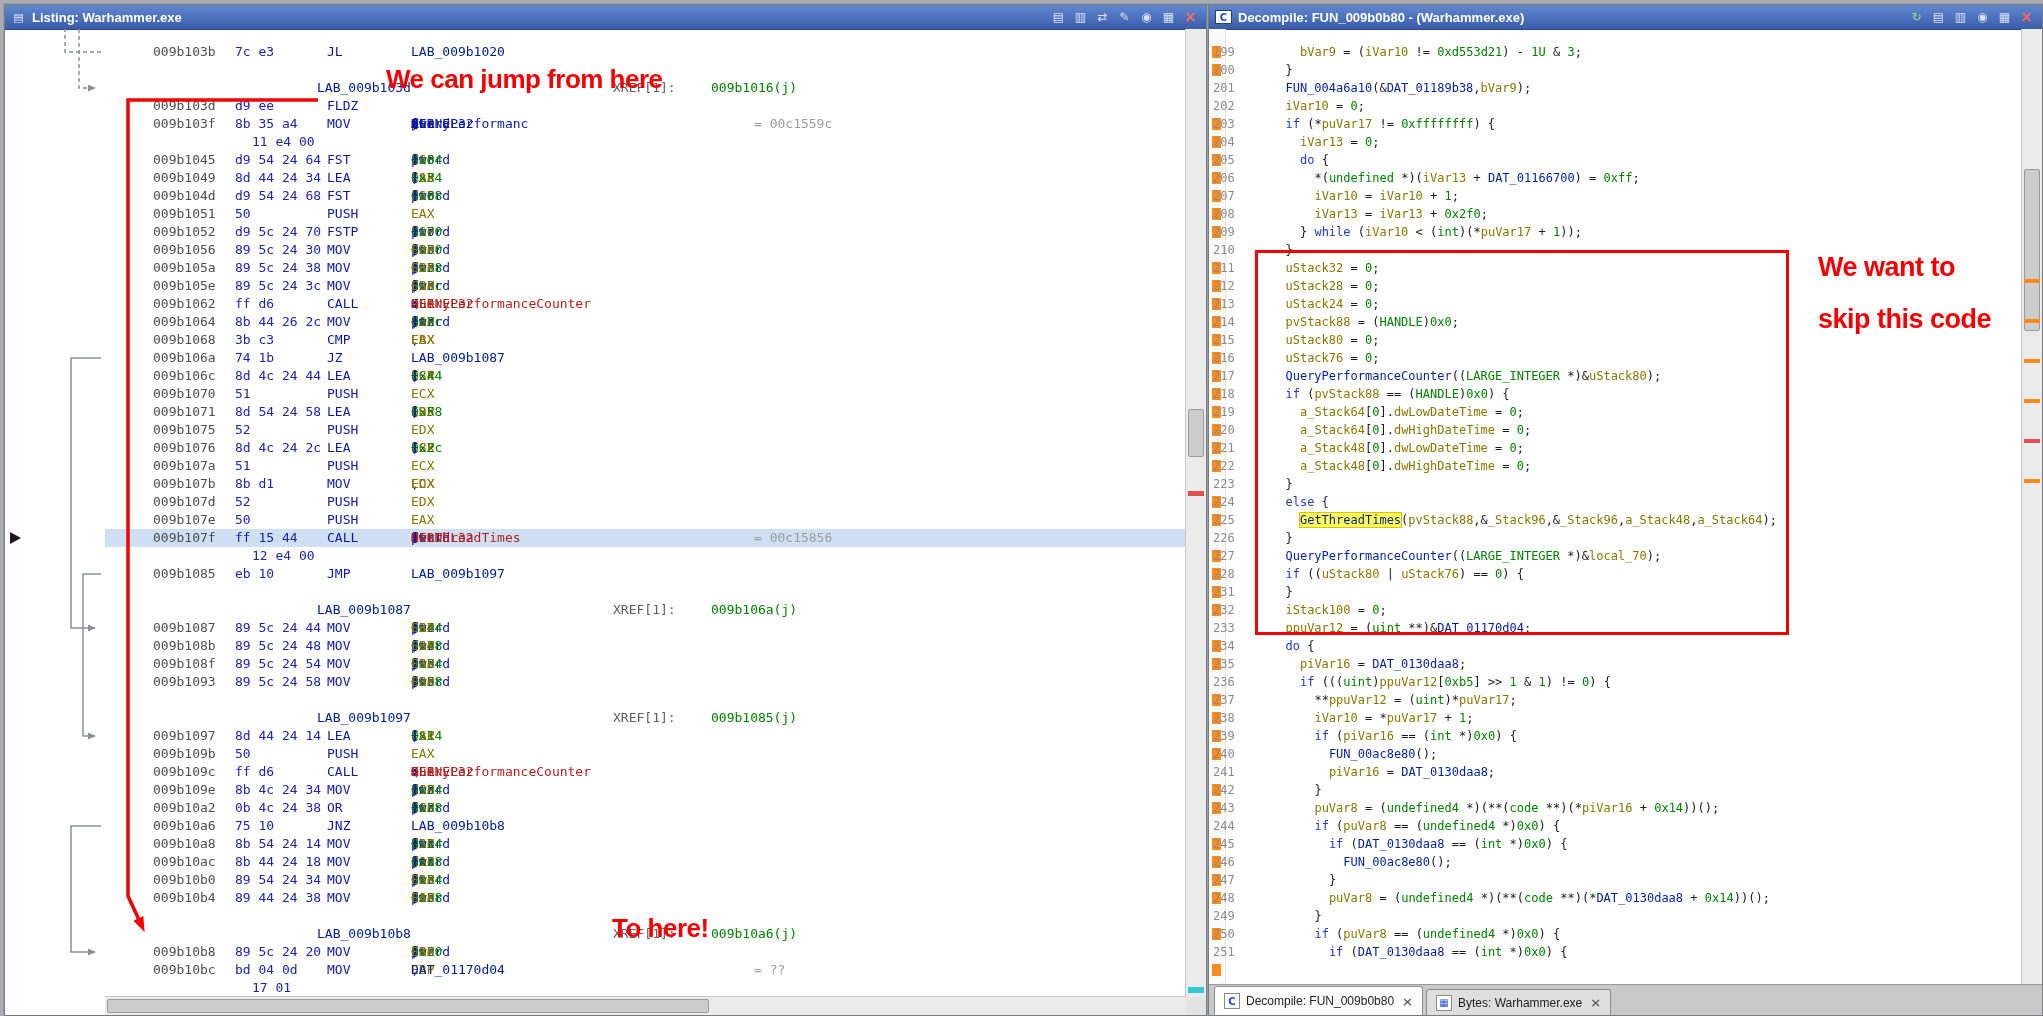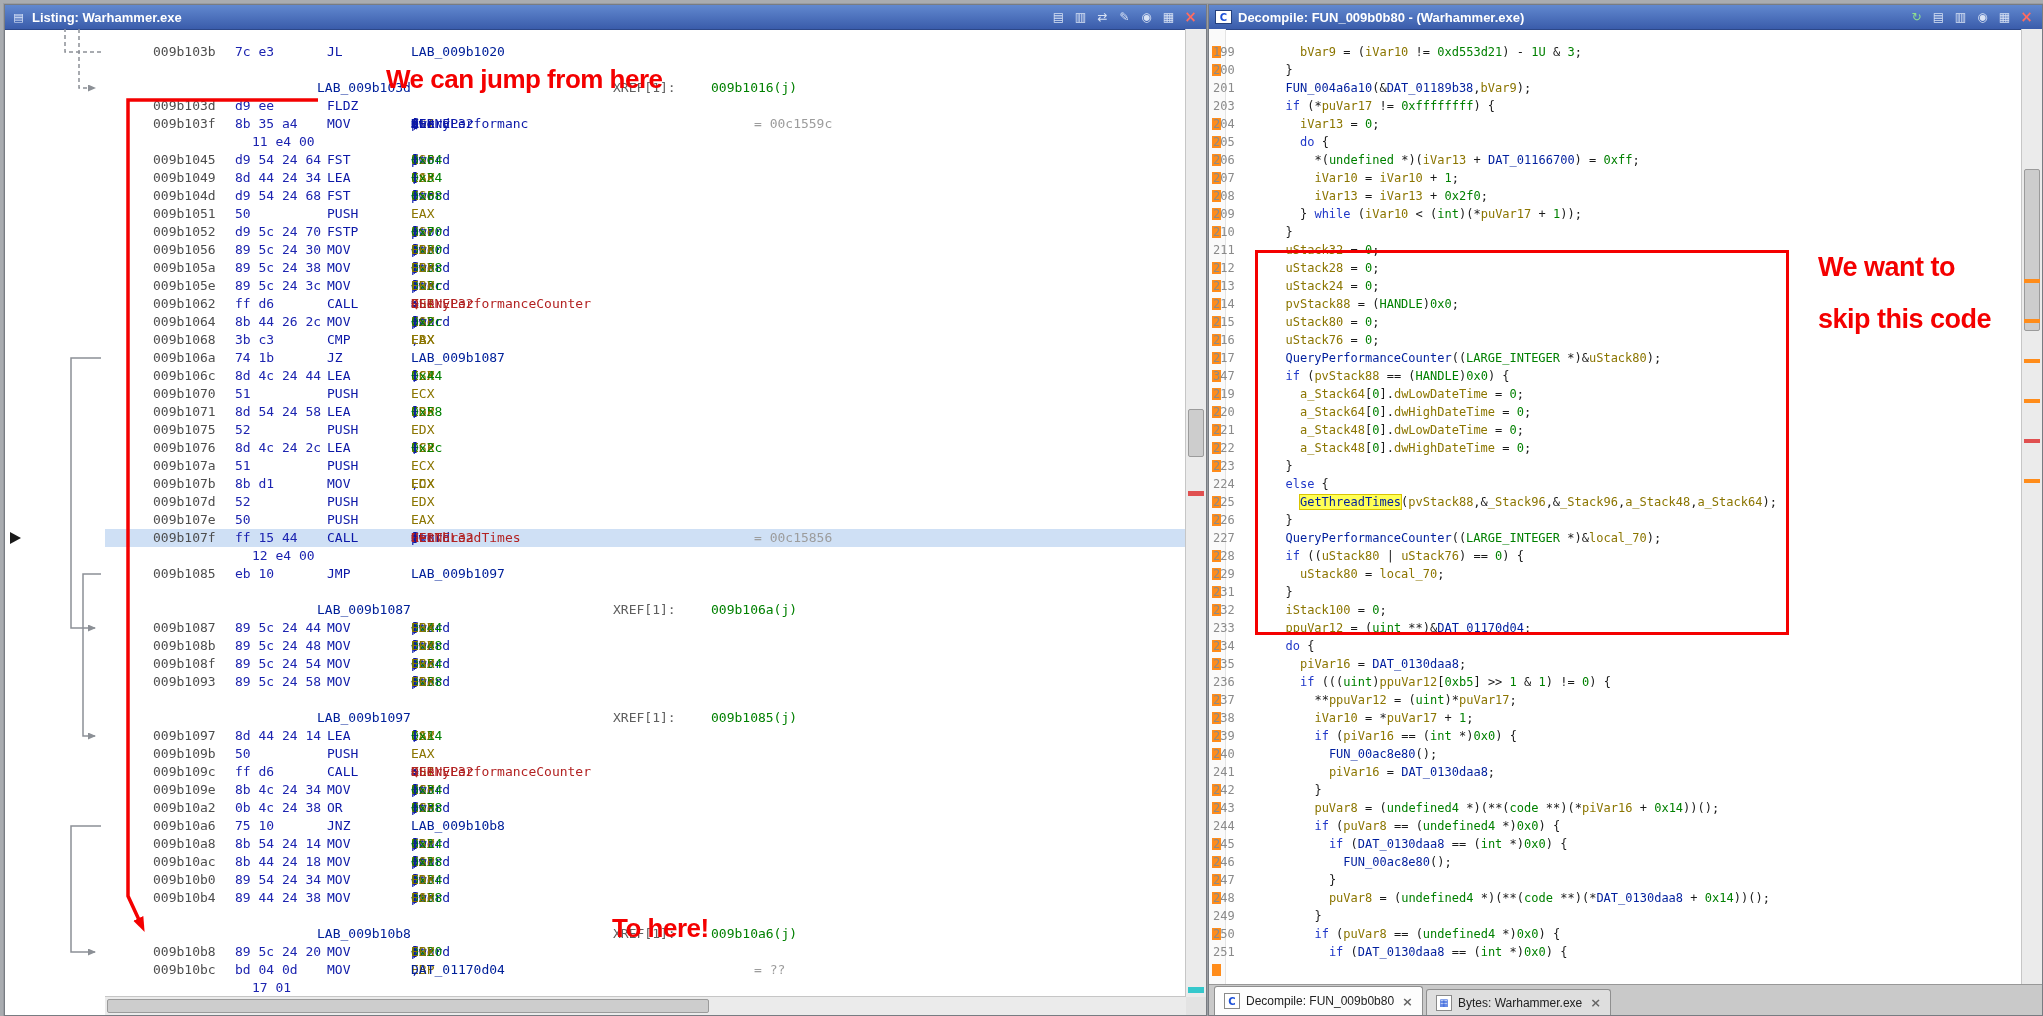--- a/index.html
+++ b/index.html
@@ -227,47 +227,47 @@
       <div class="mmark" style="top: 827px;"></div>
       <div class="mmark" style="top: 845px;"></div>
       <div class="mmark" style="top: 863px;"></div>
       <div class="mmark" style="top: 899px;"></div>
       <div class="mmark" style="top: 935px;"></div>
     </div>
   <div id="decomp-code">
       <div class="dline"><span class="dnum">199</span><span class="dcode"><span> </span><span> </span><span> </span><span> </span><span class="va">bVar9</span><span> </span><span>=</span><span> </span><span>(</span><span class="va">iVar10</span><span> </span><span>!</span><span>=</span><span> </span><span class="num">0xd553d21</span><span>)</span><span> </span><span>-</span><span> </span><span class="num">1U</span><span> </span><span>&amp;</span><span> </span><span class="num">3</span><span>;</span></span></div>
       <div class="dline"><span class="dnum">200</span><span class="dcode"><span> </span><span> </span><span>}</span></span></div>
       <div class="dline"><span class="dnum">201</span><span class="dcode"><span> </span><span> </span><span class="gl">FUN_004a6a10</span><span>(</span><span>&amp;</span><span class="gl">DAT_01189b38</span><span>,</span><span class="va">bVar9</span><span>)</span><span>;</span></span></div>
+      <div class="dline"><span class="dnum">202</span><span class="dcode"><span> </span><span> </span><span class="va">iVar10</span><span> </span><span>=</span><span> </span><span class="num">0</span><span>;</span></span></div>
       <div class="dline"><span class="dnum">203</span><span class="dcode"><span> </span><span> </span><span class="kw">if</span><span> </span><span>(</span><span>*</span><span class="va">puVar17</span><span> </span><span>!</span><span>=</span><span> </span><span class="num">0xffffffff</span><span>)</span><span> </span><span>{</span></span></div>
       <div class="dline"><span class="dnum">204</span><span class="dcode"><span> </span><span> </span><span> </span><span> </span><span class="va">iVar13</span><span> </span><span>=</span><span> </span><span class="num">0</span><span>;</span></span></div>
       <div class="dline"><span class="dnum">205</span><span class="dcode"><span> </span><span> </span><span> </span><span> </span><span class="kw">do</span><span> </span><span>{</span></span></div>
       <div class="dline"><span class="dnum">206</span><span class="dcode"><span> </span><span> </span><span> </span><span> </span><span> </span><span> </span><span>*</span><span>(</span><span class="ty">undefined</span><span> </span><span>*</span><span>)</span><span>(</span><span class="va">iVar13</span><span> </span><span>+</span><span> </span><span class="gl">DAT_01166700</span><span>)</span><span> </span><span>=</span><span> </span><span class="num">0xff</span><span>;</span></span></div>
       <div class="dline"><span class="dnum">207</span><span class="dcode"><span> </span><span> </span><span> </span><span> </span><span> </span><span> </span><span class="va">iVar10</span><span> </span><span>=</span><span> </span><span class="va">iVar10</span><span> </span><span>+</span><span> </span><span class="num">1</span><span>;</span></span></div>
       <div class="dline"><span class="dnum">208</span><span class="dcode"><span> </span><span> </span><span> </span><span> </span><span> </span><span> </span><span class="va">iVar13</span><span> </span><span>=</span><span> </span><span class="va">iVar13</span><span> </span><span>+</span><span> </span><span class="num">0x2f0</span><span>;</span></span></div>
       <div class="dline"><span class="dnum">209</span><span class="dcode"><span> </span><span> </span><span> </span><span> </span><span>}</span><span> </span><span class="kw">while</span><span> </span><span>(</span><span class="va">iVar10</span><span> </span><span>&lt;</span><span> </span><span>(</span><span class="ty">int</span><span>)</span><span>(</span><span>*</span><span class="va">puVar17</span><span> </span><span>+</span><span> </span><span class="num">1</span><span>)</span><span>)</span><span>;</span></span></div>
       <div class="dline"><span class="dnum">210</span><span class="dcode"><span> </span><span> </span><span>}</span></span></div>
       <div class="dline"><span class="dnum">211</span><span class="dcode"><span> </span><span> </span><span class="va">uStack32</span><span> </span><span>=</span><span> </span><span class="num">0</span><span>;</span></span></div>
       <div class="dline"><span class="dnum">212</span><span class="dcode"><span> </span><span> </span><span class="va">uStack28</span><span> </span><span>=</span><span> </span><span class="num">0</span><span>;</span></span></div>
       <div class="dline"><span class="dnum">213</span><span class="dcode"><span> </span><span> </span><span class="va">uStack24</span><span> </span><span>=</span><span> </span><span class="num">0</span><span>;</span></span></div>
       <div class="dline"><span class="dnum">214</span><span class="dcode"><span> </span><span> </span><span class="va">pvStack88</span><span> </span><span>=</span><span> </span><span>(</span><span class="ty">HANDLE</span><span>)</span><span class="num">0x0</span><span>;</span></span></div>
       <div class="dline"><span class="dnum">215</span><span class="dcode"><span> </span><span> </span><span class="va">uStack80</span><span> </span><span>=</span><span> </span><span class="num">0</span><span>;</span></span></div>
       <div class="dline"><span class="dnum">216</span><span class="dcode"><span> </span><span> </span><span class="va">uStack76</span><span> </span><span>=</span><span> </span><span class="num">0</span><span>;</span></span></div>
       <div class="dline"><span class="dnum">217</span><span class="dcode"><span> </span><span> </span><span class="gl">QueryPerformanceCounter</span><span>(</span><span>(</span><span class="ty">LARGE_INTEGER</span><span> </span><span>*</span><span>)</span><span>&amp;</span><span class="va">uStack80</span><span>)</span><span>;</span></span></div>
-      <div class="dline"><span class="dnum">347</span><span class="dcode"><span> </span><span> </span><span class="kw">if</span><span> </span><span>(</span><span class="va">pvStack88</span><span> </span><span>=</span><span>=</span><span> </span><span>(</span><span class="ty">HANDLE</span><span>)</span><span class="num">0x0</span><span>)</span><span> </span><span>{</span></span></div>
+      <div class="dline"><span class="dnum">218</span><span class="dcode"><span> </span><span> </span><span class="kw">if</span><span> </span><span>(</span><span class="va">pvStack88</span><span> </span><span>=</span><span>=</span><span> </span><span>(</span><span class="ty">HANDLE</span><span>)</span><span class="num">0x0</span><span>)</span><span> </span><span>{</span></span></div>
       <div class="dline"><span class="dnum">219</span><span class="dcode"><span> </span><span> </span><span> </span><span> </span><span class="va">a_Stack64</span><span>[</span><span class="num">0</span><span>]</span><span>.</span><span class="va">dwLowDateTime</span><span> </span><span>=</span><span> </span><span class="num">0</span><span>;</span></span></div>
       <div class="dline"><span class="dnum">220</span><span class="dcode"><span> </span><span> </span><span> </span><span> </span><span class="va">a_Stack64</span><span>[</span><span class="num">0</span><span>]</span><span>.</span><span class="va">dwHighDateTime</span><span> </span><span>=</span><span> </span><span class="num">0</span><span>;</span></span></div>
       <div class="dline"><span class="dnum">221</span><span class="dcode"><span> </span><span> </span><span> </span><span> </span><span class="va">a_Stack48</span><span>[</span><span class="num">0</span><span>]</span><span>.</span><span class="va">dwLowDateTime</span><span> </span><span>=</span><span> </span><span class="num">0</span><span>;</span></span></div>
       <div class="dline"><span class="dnum">222</span><span class="dcode"><span> </span><span> </span><span> </span><span> </span><span class="va">a_Stack48</span><span>[</span><span class="num">0</span><span>]</span><span>.</span><span class="va">dwHighDateTime</span><span> </span><span>=</span><span> </span><span class="num">0</span><span>;</span></span></div>
       <div class="dline"><span class="dnum">223</span><span class="dcode"><span> </span><span> </span><span>}</span></span></div>
       <div class="dline"><span class="dnum">224</span><span class="dcode"><span> </span><span> </span><span class="kw">else</span><span> </span><span>{</span></span></div>
       <div class="dline"><span class="dnum">225</span><span class="dcode"><span> </span><span> </span><span> </span><span> </span><span class="gl hl">GetThreadTimes</span><span>(</span><span class="va">pvStack88</span><span>,</span><span>&amp;</span><span class="va">_Stack96</span><span>,</span><span>&amp;</span><span class="va">_Stack96</span><span>,</span><span class="va">a_Stack48</span><span>,</span><span class="va">a_Stack64</span><span>)</span><span>;</span></span></div>
       <div class="dline"><span class="dnum">226</span><span class="dcode"><span> </span><span> </span><span>}</span></span></div>
       <div class="dline"><span class="dnum">227</span><span class="dcode"><span> </span><span> </span><span class="gl">QueryPerformanceCounter</span><span>(</span><span>(</span><span class="ty">LARGE_INTEGER</span><span> </span><span>*</span><span>)</span><span>&amp;</span><span class="va">local_70</span><span>)</span><span>;</span></span></div>
       <div class="dline"><span class="dnum">228</span><span class="dcode"><span> </span><span> </span><span class="kw">if</span><span> </span><span>(</span><span>(</span><span class="va">uStack80</span><span> </span><span>|</span><span> </span><span class="va">uStack76</span><span>)</span><span> </span><span>=</span><span>=</span><span> </span><span class="num">0</span><span>)</span><span> </span><span>{</span></span></div>
-      <div class="dline"><span class="dnum">229</span><span class="dcode"><span> </span><span> </span><span> </span><span> </span><span class="va">uStack80</span><span> </span><span>=</span><span> </span><span class="va">local_70</span><span>;</span></span></div>
       <div class="dline"><span class="dnum">231</span><span class="dcode"><span> </span><span> </span><span>}</span></span></div>
       <div class="dline"><span class="dnum">232</span><span class="dcode"><span> </span><span> </span><span class="va">iStack100</span><span> </span><span>=</span><span> </span><span class="num">0</span><span>;</span></span></div>
       <div class="dline"><span class="dnum">233</span><span class="dcode"><span> </span><span> </span><span class="va">ppuVar12</span><span> </span><span>=</span><span> </span><span>(</span><span class="ty">uint</span><span> </span><span>*</span><span>*</span><span>)</span><span>&amp;</span><span class="gl">DAT_01170d04</span><span>;</span></span></div>
       <div class="dline"><span class="dnum">234</span><span class="dcode"><span> </span><span> </span><span class="kw">do</span><span> </span><span>{</span></span></div>
       <div class="dline"><span class="dnum">235</span><span class="dcode"><span> </span><span> </span><span> </span><span> </span><span class="va">piVar16</span><span> </span><span>=</span><span> </span><span class="gl">DAT_0130daa8</span><span>;</span></span></div>
       <div class="dline"><span class="dnum">236</span><span class="dcode"><span> </span><span> </span><span> </span><span> </span><span class="kw">if</span><span> </span><span>(</span><span>(</span><span>(</span><span class="ty">uint</span><span>)</span><span class="va">ppuVar12</span><span>[</span><span class="num">0xb5</span><span>]</span><span> </span><span>&gt;</span><span>&gt;</span><span> </span><span class="num">1</span><span> </span><span>&amp;</span><span> </span><span class="num">1</span><span>)</span><span> </span><span>!</span><span>=</span><span> </span><span class="num">0</span><span>)</span><span> </span><span>{</span></span></div>
       <div class="dline"><span class="dnum">237</span><span class="dcode"><span> </span><span> </span><span> </span><span> </span><span> </span><span> </span><span>*</span><span>*</span><span class="va">ppuVar12</span><span> </span><span>=</span><span> </span><span>(</span><span class="ty">uint</span><span>)</span><span>*</span><span class="va">puVar17</span><span>;</span></span></div>
       <div class="dline"><span class="dnum">238</span><span class="dcode"><span> </span><span> </span><span> </span><span> </span><span> </span><span> </span><span class="va">iVar10</span><span> </span><span>=</span><span> </span><span>*</span><span class="va">puVar17</span><span> </span><span>+</span><span> </span><span class="num">1</span><span>;</span></span></div>
       <div class="dline"><span class="dnum">239</span><span class="dcode"><span> </span><span> </span><span> </span><span> </span><span> </span><span> </span><span class="kw">if</span><span> </span><span>(</span><span class="va">piVar16</span><span> </span><span>=</span><span>=</span><span> </span><span>(</span><span class="ty">int</span><span> </span><span>*</span><span>)</span><span class="num">0x0</span><span>)</span><span> </span><span>{</span></span></div>
       <div class="dline"><span class="dnum">240</span><span class="dcode"><span> </span><span> </span><span> </span><span> </span><span> </span><span> </span><span> </span><span> </span><span class="gl">FUN_00ac8e80</span><span>(</span><span>)</span><span>;</span></span></div>

